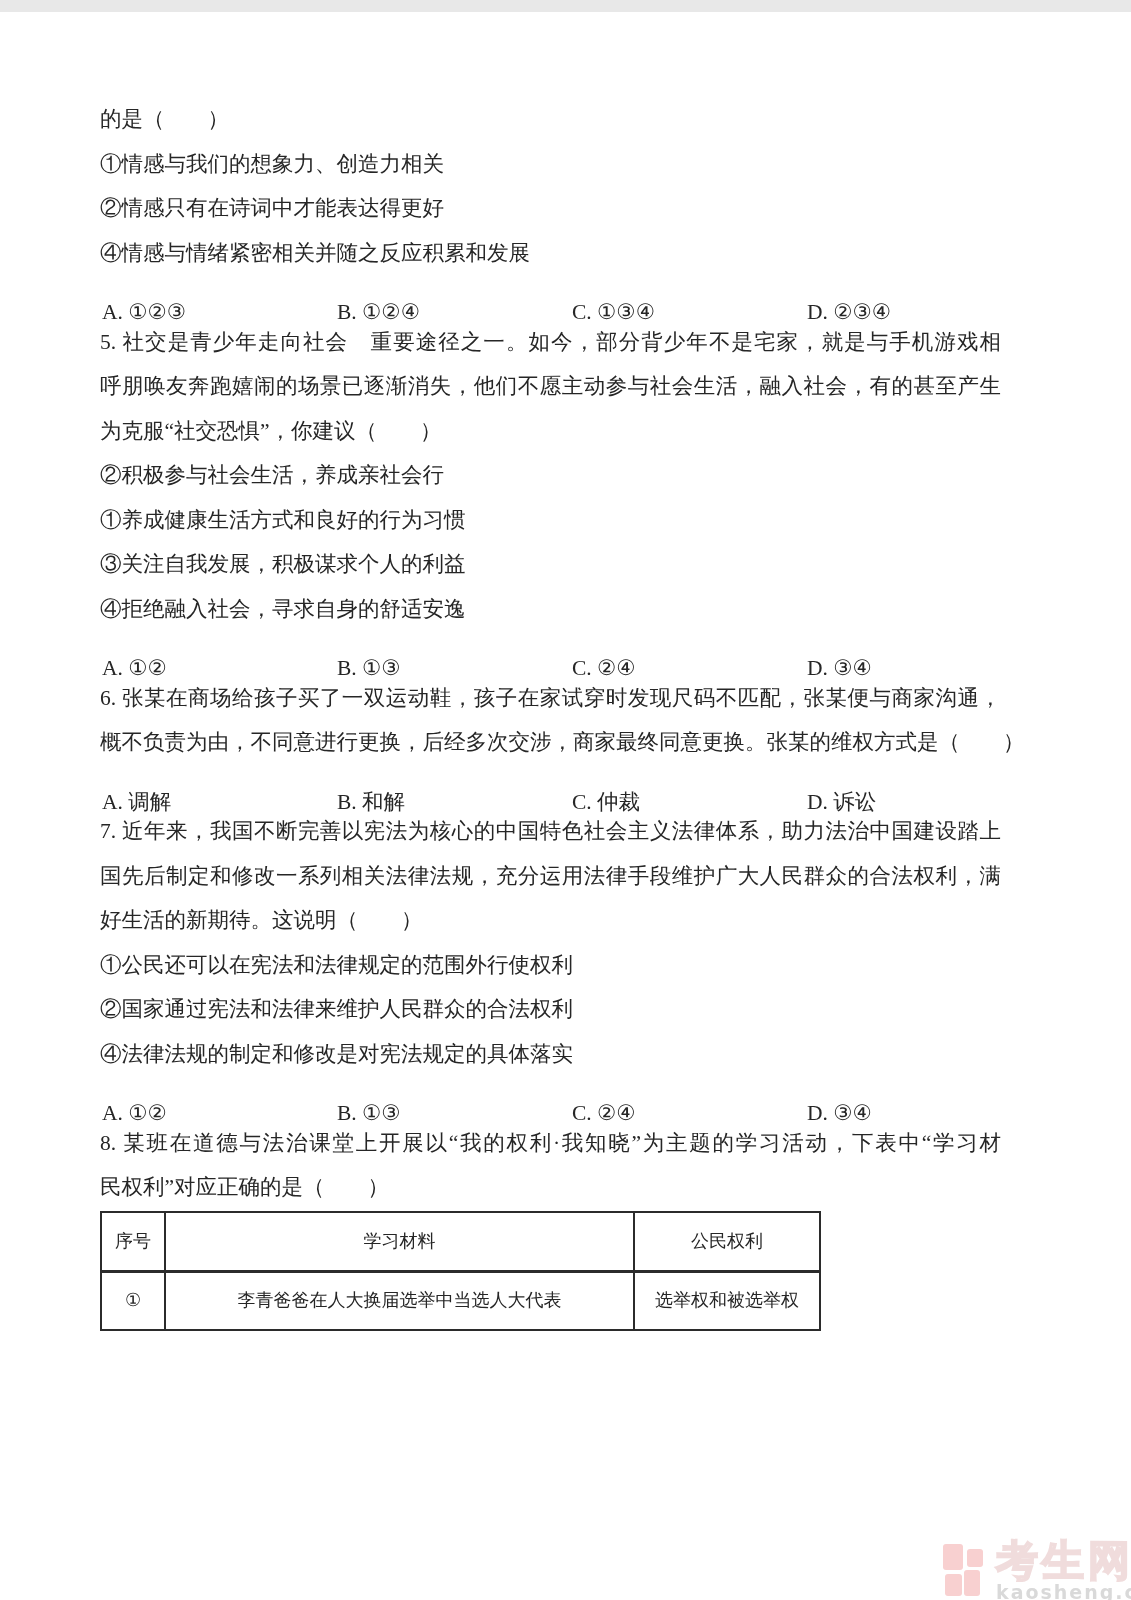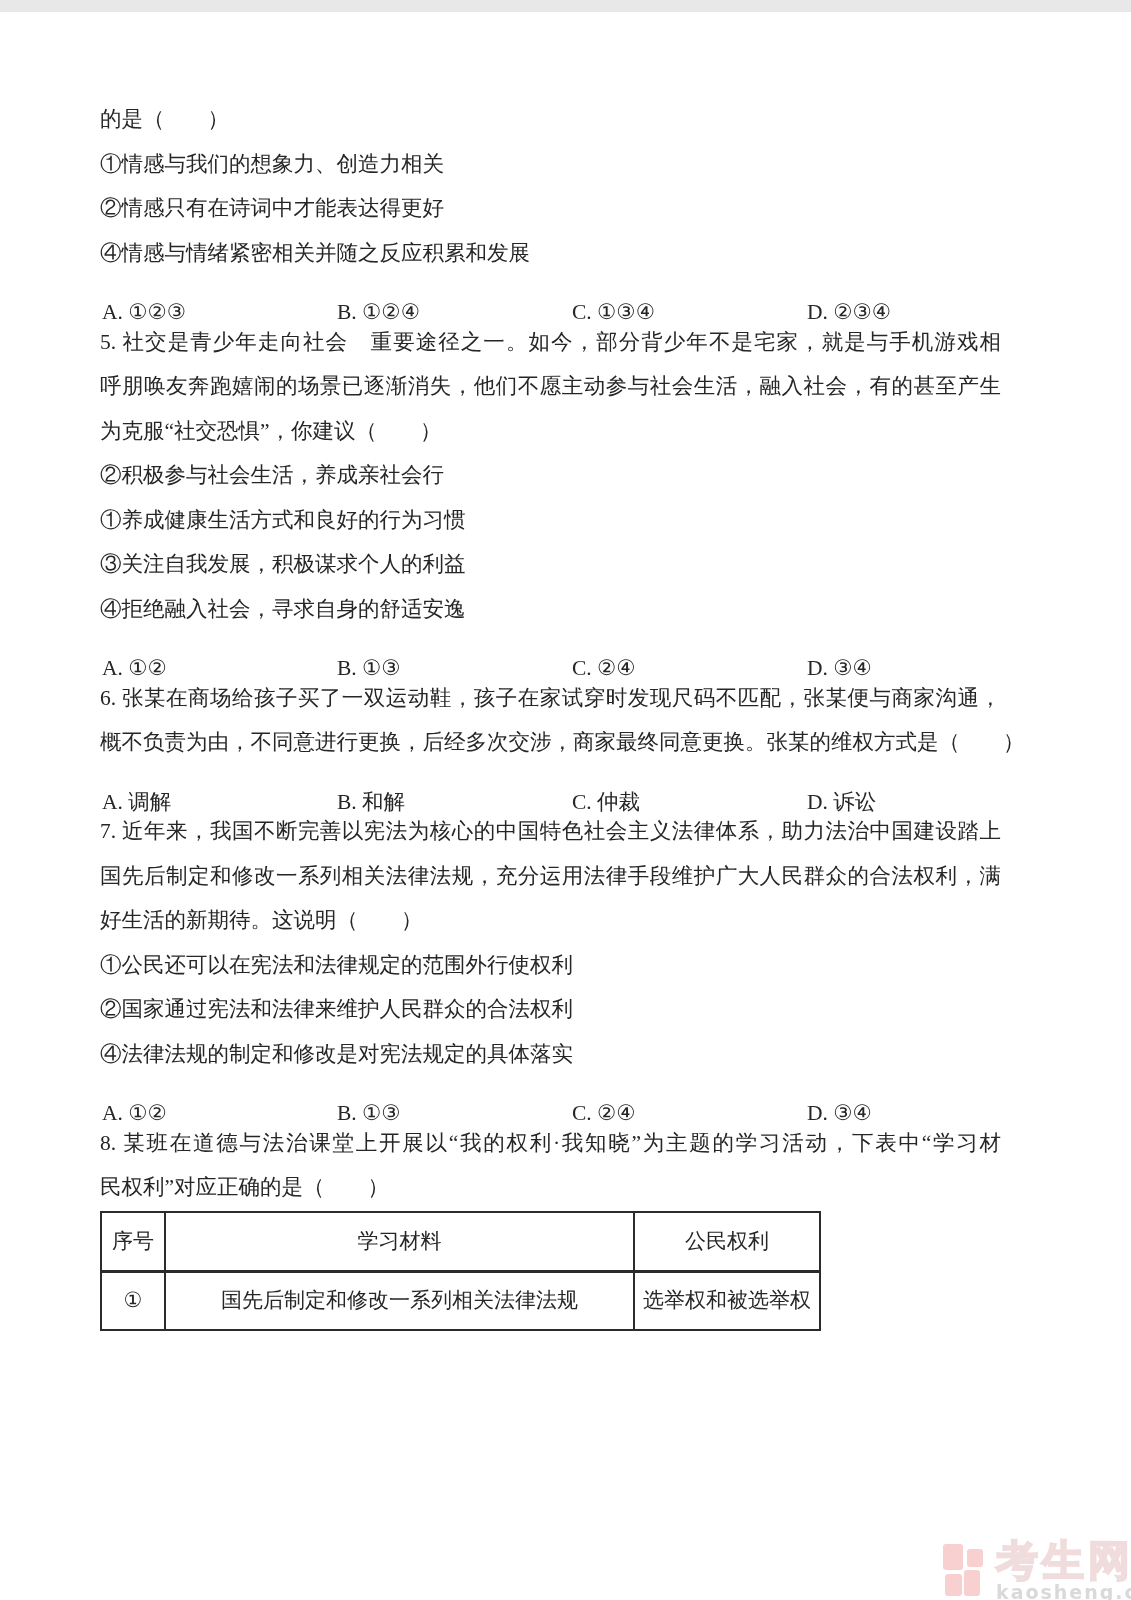--- a/index.html
+++ b/index.html
@@ -24,21 +24,21 @@
   .optrow { position:relative; }
   .optrow span { position:absolute; top:15px; white-space:nowrap; }
   .o1 { left:2px; }
   .o2 { left:237px; }
   .o3 { left:472px; }
   .o4 { left:707px;text-align:right; }
 
   table.qtable {
     border-collapse:collapse; table-layout:fixed;
     width:719px; margin-top:1px;
-    font-size:21px;
+    font-size:18px;
   }
   table.qtable th, table.qtable td {
     border:2px solid #2b2b2b;
     text-align:center; vertical-align:middle;
     font-weight:normal; padding:0;
   }
   table.qtable thead th { height:57px; border-bottom-width:3px; }
   table.qtable tbody td { height:56px; }
 
   .watermark {
@@ -131,21 +131,21 @@
       <thead>
         <tr>
           <th>序号</th>
           <th>学习材料</th>
           <th>公民权利</th>
         </tr>
       </thead>
       <tbody>
         <tr>
           <td>①</td>
-          <td>国先后制定和修改一系列相关法律法规</td>
+          <td>李青爸爸在人大换届选举中当选人大代表</td>
           <td>选举权和被选举权</td>
         </tr>
       </tbody>
     </table>
   </main>
 
   <div class="watermark">
     <span class="wm-logo">
       <i class="wm-b1"></i>
         <i class="wm-b2"></i>

